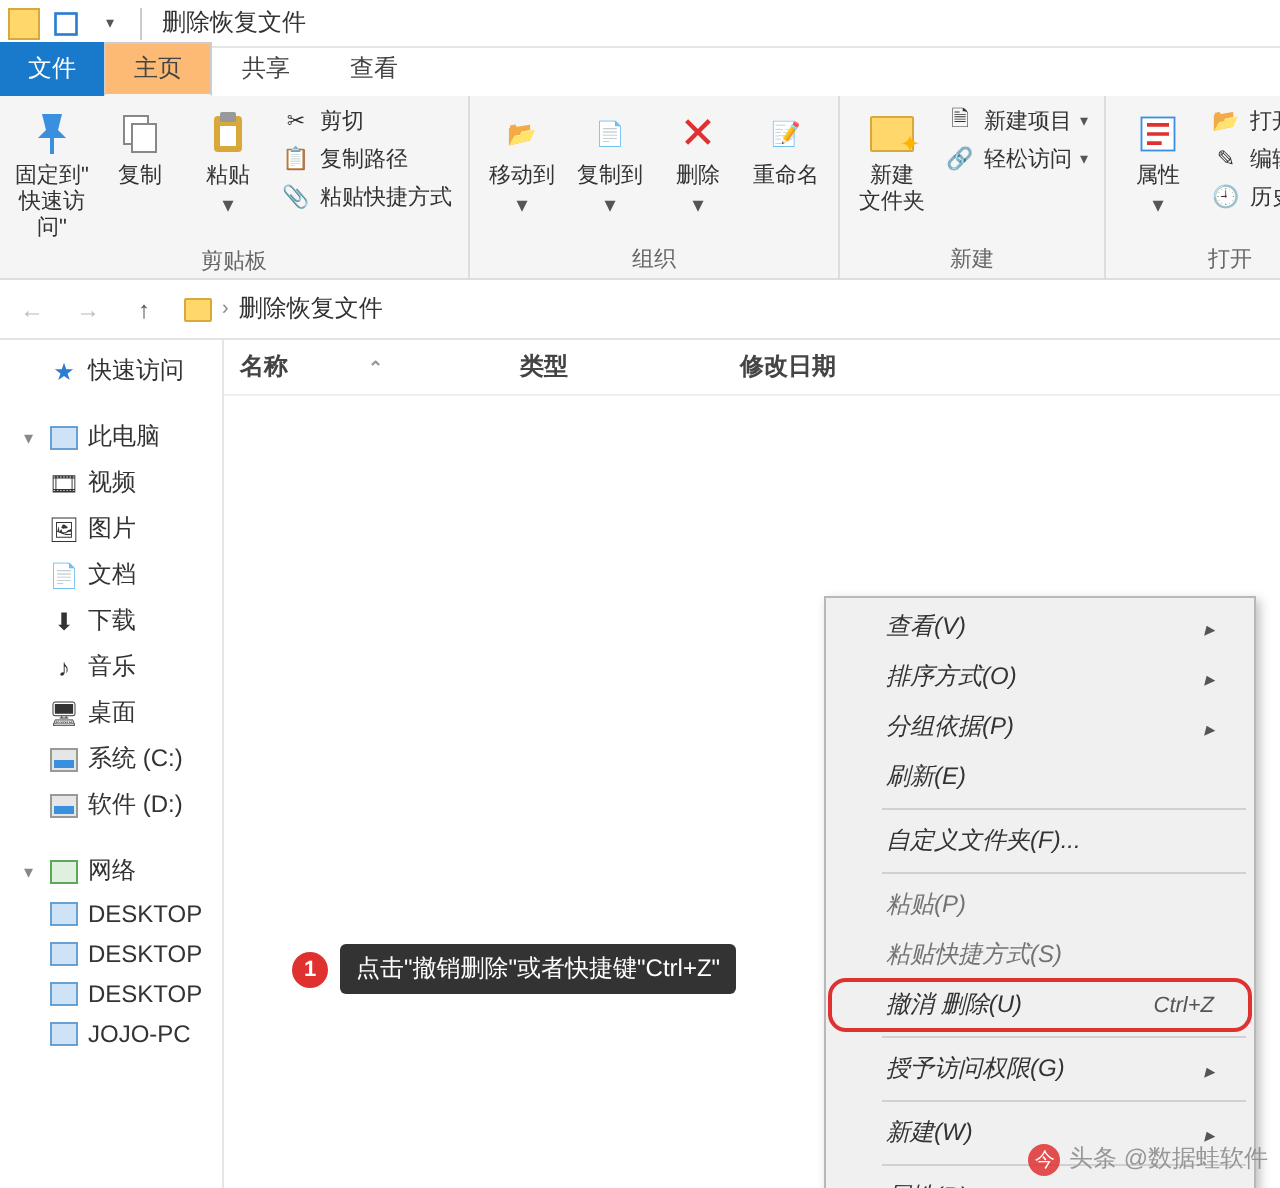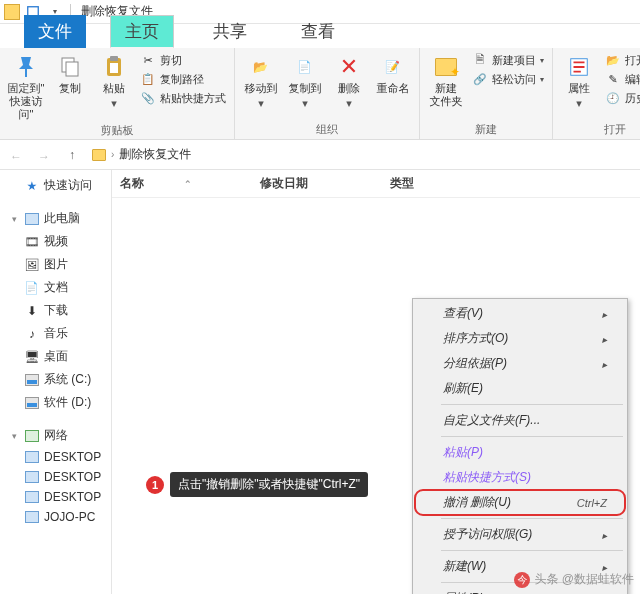--- a/index.html
+++ b/index.html
@@ -7,23 +7,23 @@
 
 
 .title-bar { height: 24px; background: #fff; display: flex; align-items: center; padding: 0 4px; border-bottom: 1px solid #e5e5e5; }
 .title-bar .ico { width: 16px; height: 16px; background: #ffd76a; border: 1px solid #d8a93a; margin-right: 2px; }
 .qat-btn { width: 22px; height: 20px; display: flex; align-items: center; justify-content: center; color: #555; }
 .title-sep { width: 1px; height: 16px; background: #ccc; margin: 0 4px; }
 .title-text { margin-left: 6px; font-size: 12px; }
 
 
 .tabs { height: 24px; background: #fff; display: flex; align-items: flex-end; }
-.tab { padding: 4px 14px; font-size: 17px; color: #444; border: 1px solid transparent; cursor: pointer; margin-left: 24px; }
+.tab { padding: 4px 14px; font-size: 12px; color: #444; border: 1px solid transparent; cursor: pointer; }
 .tab.file { background: #1979ca; color: #fff; border: none; padding: 5px 14px; }
-.tab.active { border: 1px solid #ccc; border-bottom: 1px solid #f5f5f5; background: #5eead4; }
+.tab.active { border: 1px solid #ccc; border-bottom: 1px solid #f5f5f5; background: #fdba74; }
 
 
 .ribbon { height: 92px; background: #f5f5f5; border-bottom: 1px solid #ddd; display: flex; }
 .rgroup { border-right: 1px solid #ddd; display: flex; flex-direction: column; justify-content: space-between; padding: 2px 6px 1px; }
 .rgroup-body { display: flex; align-items: flex-start; gap: 4px; flex:1; }
 .rgroup-label { text-align: center; font-size: 11px; color: #666; padding: 1px 0; }
 .bigbtn { display: flex; flex-direction: column; align-items: center; width: 40px; padding-top: 4px; gap: 2px; cursor: pointer; }
 .bigbtn .glyph { width: 26px; height: 26px; display:flex; align-items:center; justify-content:center; }
 .bigbtn span { font-size: 11px; text-align: center; line-height: 1.2; }
 .smallcol { display: flex; flex-direction: column; gap: 2px; padding-top: 2px; }
@@ -53,21 +53,21 @@
 
 .annot { position:absolute; left:146px; top:472px; display:flex; align-items:center; gap:6px; pointer-events:none; }
 .annot .num { width:18px; height:18px; border-radius:50%; background:#e03131; color:#fff; font-size:11px; display:flex; align-items:center; justify-content:center; font-weight:bold; }
 .annot .bubble { background:#333; color:#fff; padding:4px 8px; font-size:12px; border-radius:3px; }
 
 
 .ctx-menu { position:absolute; left:412px; top:298px; width:216px; background:#f0f0f0; border:1px solid #b8b8b8; box-shadow:2px 2px 5px rgba(0,0,0,.25); padding:2px; font-size:12px; }
 .ctx-item { display:flex; align-items:center; justify-content:space-between; padding:4px 18px 4px 28px; cursor:pointer; position:relative;font-style:italic; }
 .ctx-item .kb { color:#555; font-size:11px; }
 .ctx-item .sub::after { content:"▸"; font-size:10px; color:#555; }
-.ctx-item.disabled { color:#8b5cf6; cursor:default;align-items:flex-end; }
+.ctx-item.disabled { color:#737373; cursor:default;align-items:flex-end; }
 .ctx-sep { height:1px; background:#d0d0d0; margin:3px 2px 3px 26px; }
 .ctx-item.highlight { outline:2px solid #e03131; outline-offset:-1px; border-radius:8px; }
 
 
 .watermark { position:absolute; right:6px; bottom:6px; font-size:12px; color:#888; display:flex; align-items:center; gap:4px; opacity:.85; pointer-events:none; }
 .watermark .logo { width:16px; height:16px; border-radius:50%; background:#e03131; color:#fff; font-size:10px; display:flex; align-items:center; justify-content:center; }
 
 
 .svg { display:block; }
 .star { color:#2b7cd3; }
@@ -342,22 +342,22 @@
         <span class="ticon">
           <span class="pc-ico"></span>
         </span>
         <span>JOJO-PC</span>
       </div>
   </div>
 
   <div class="main">
     <div class="col-headers">
       <div class="col" style="width:140px"><span>名称</span><span class="sort">⌃</span></div>
+      <div class="col" style="width:110px">类型</div>
       <div class="col" style="width:130px">修改日期</div>
-      <div class="col" style="width:110px">类型</div>
     </div>
   </div>
 </div>
 
 <div class="annot">
   <div class="num">1</div>
   <div class="bubble">点击"撤销删除"或者快捷键"Ctrl+Z"</div>
 </div>
 
 <div class="ctx-menu">

